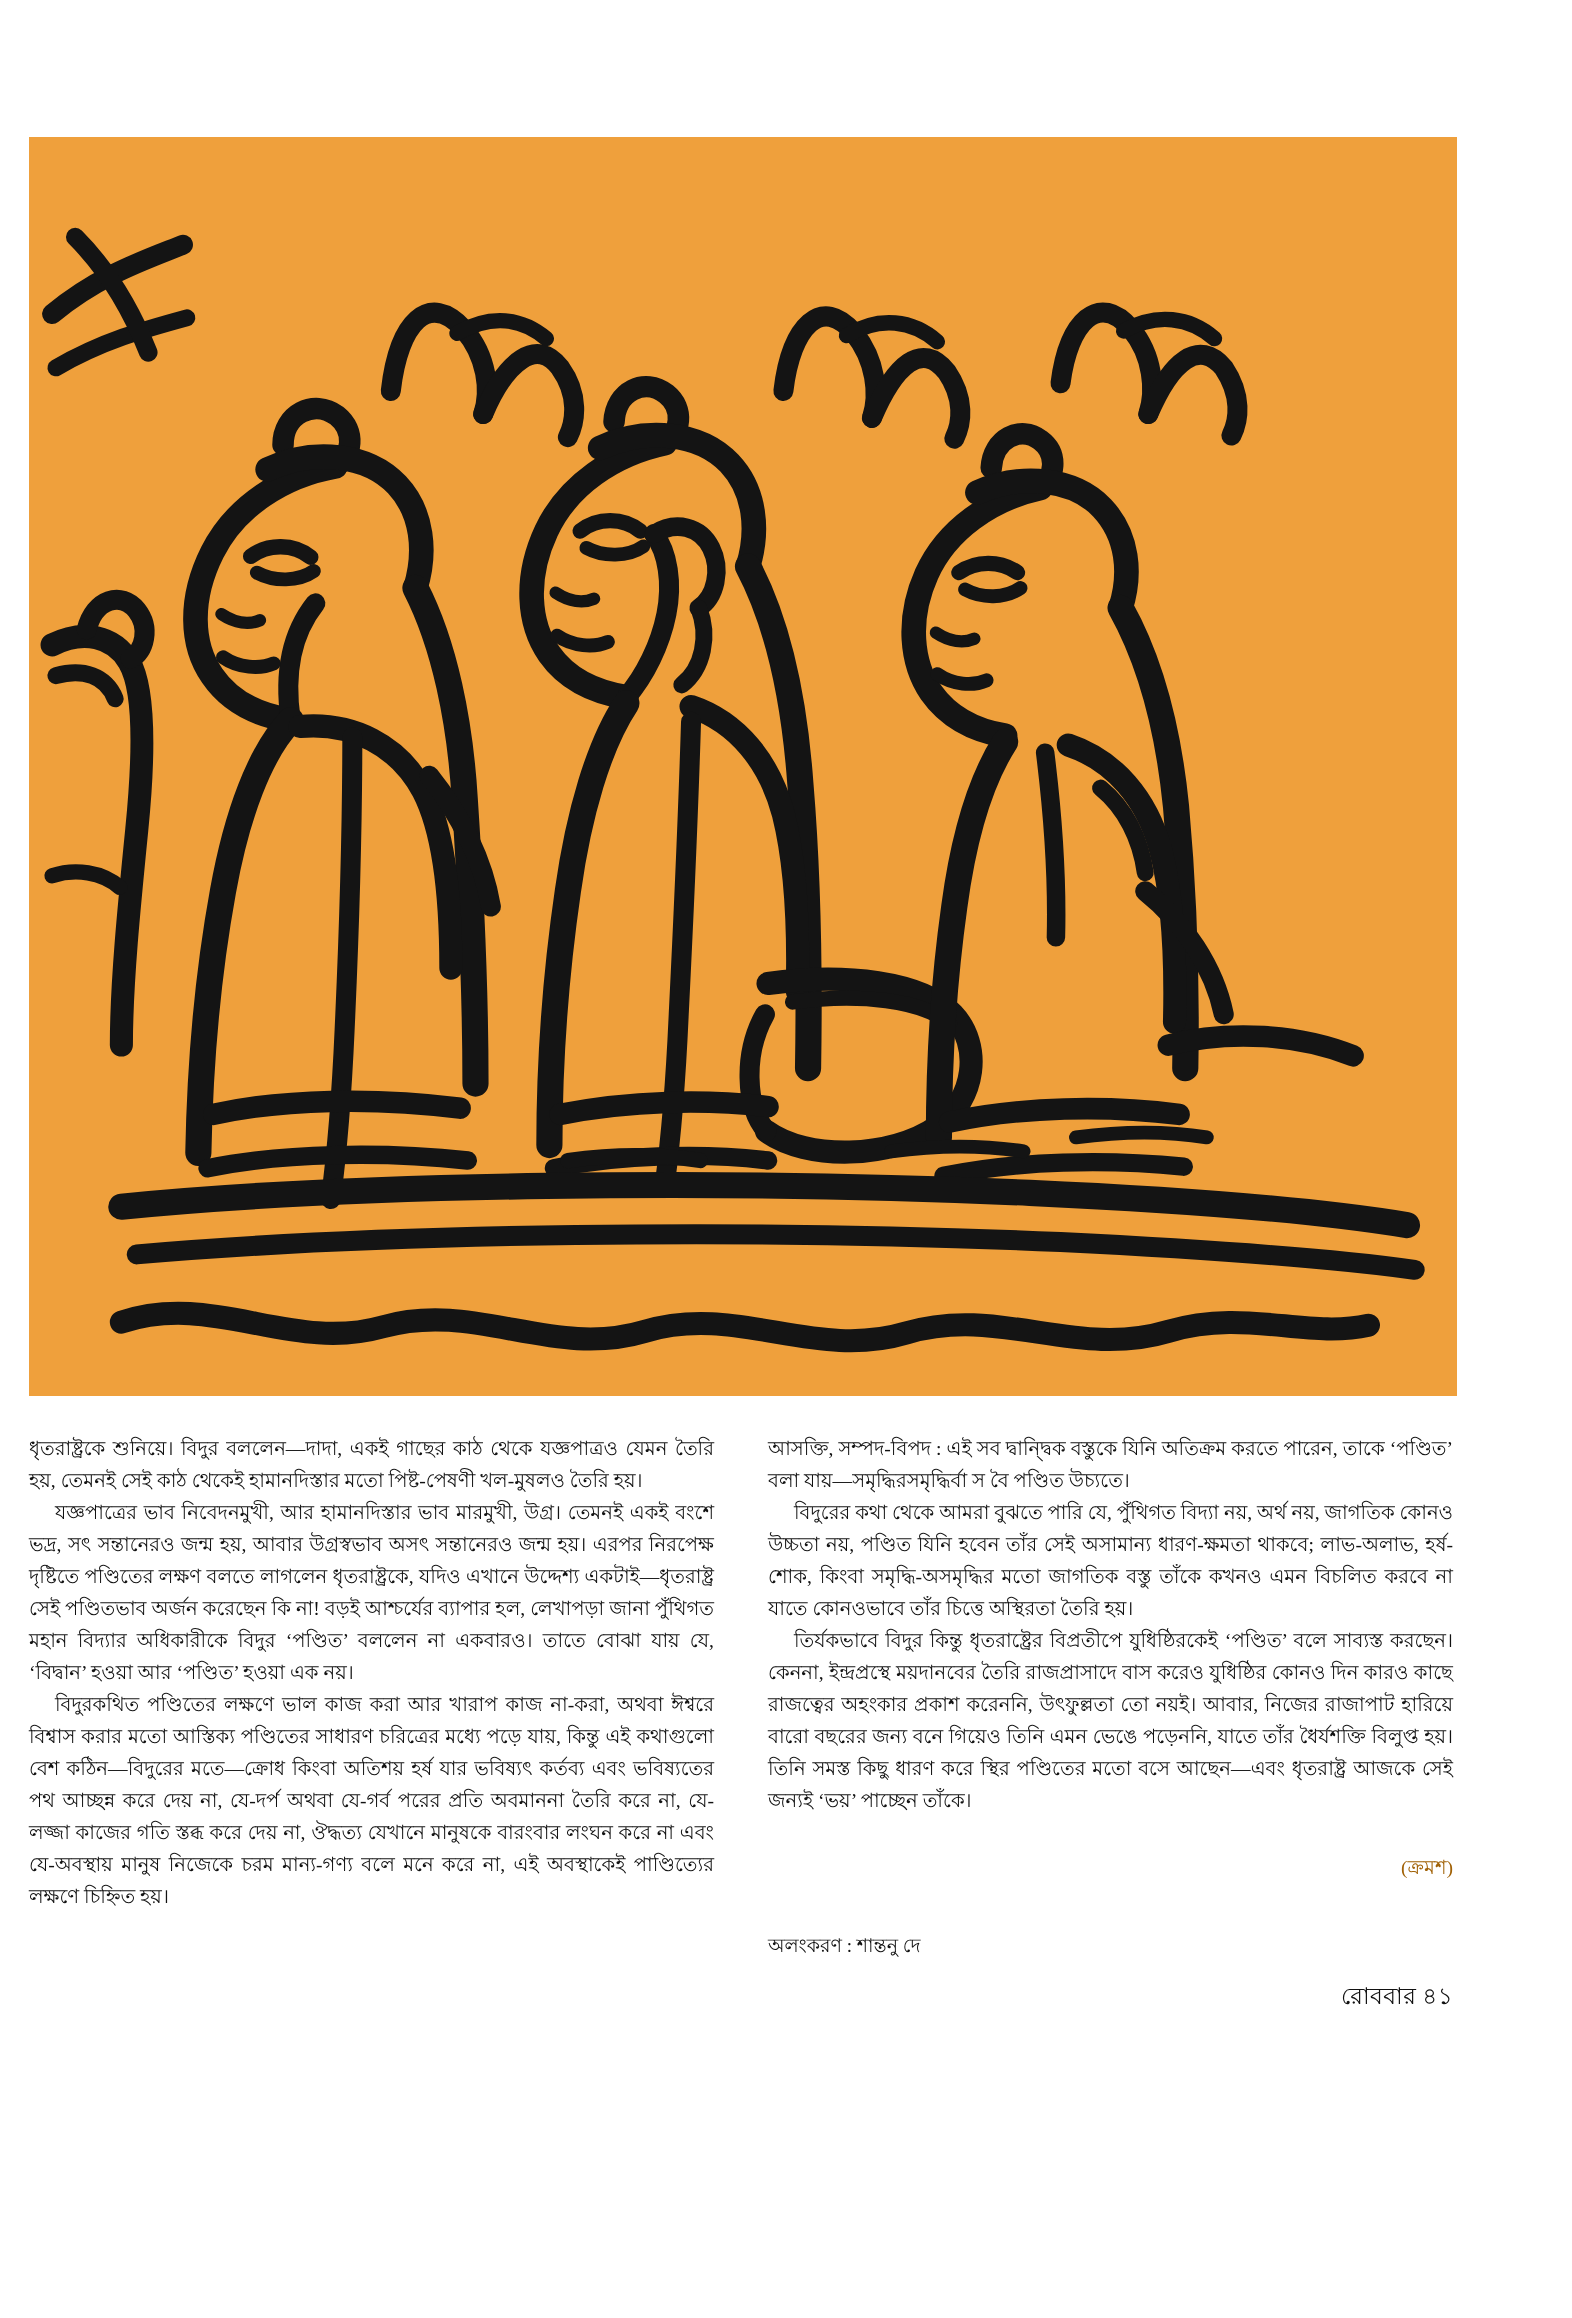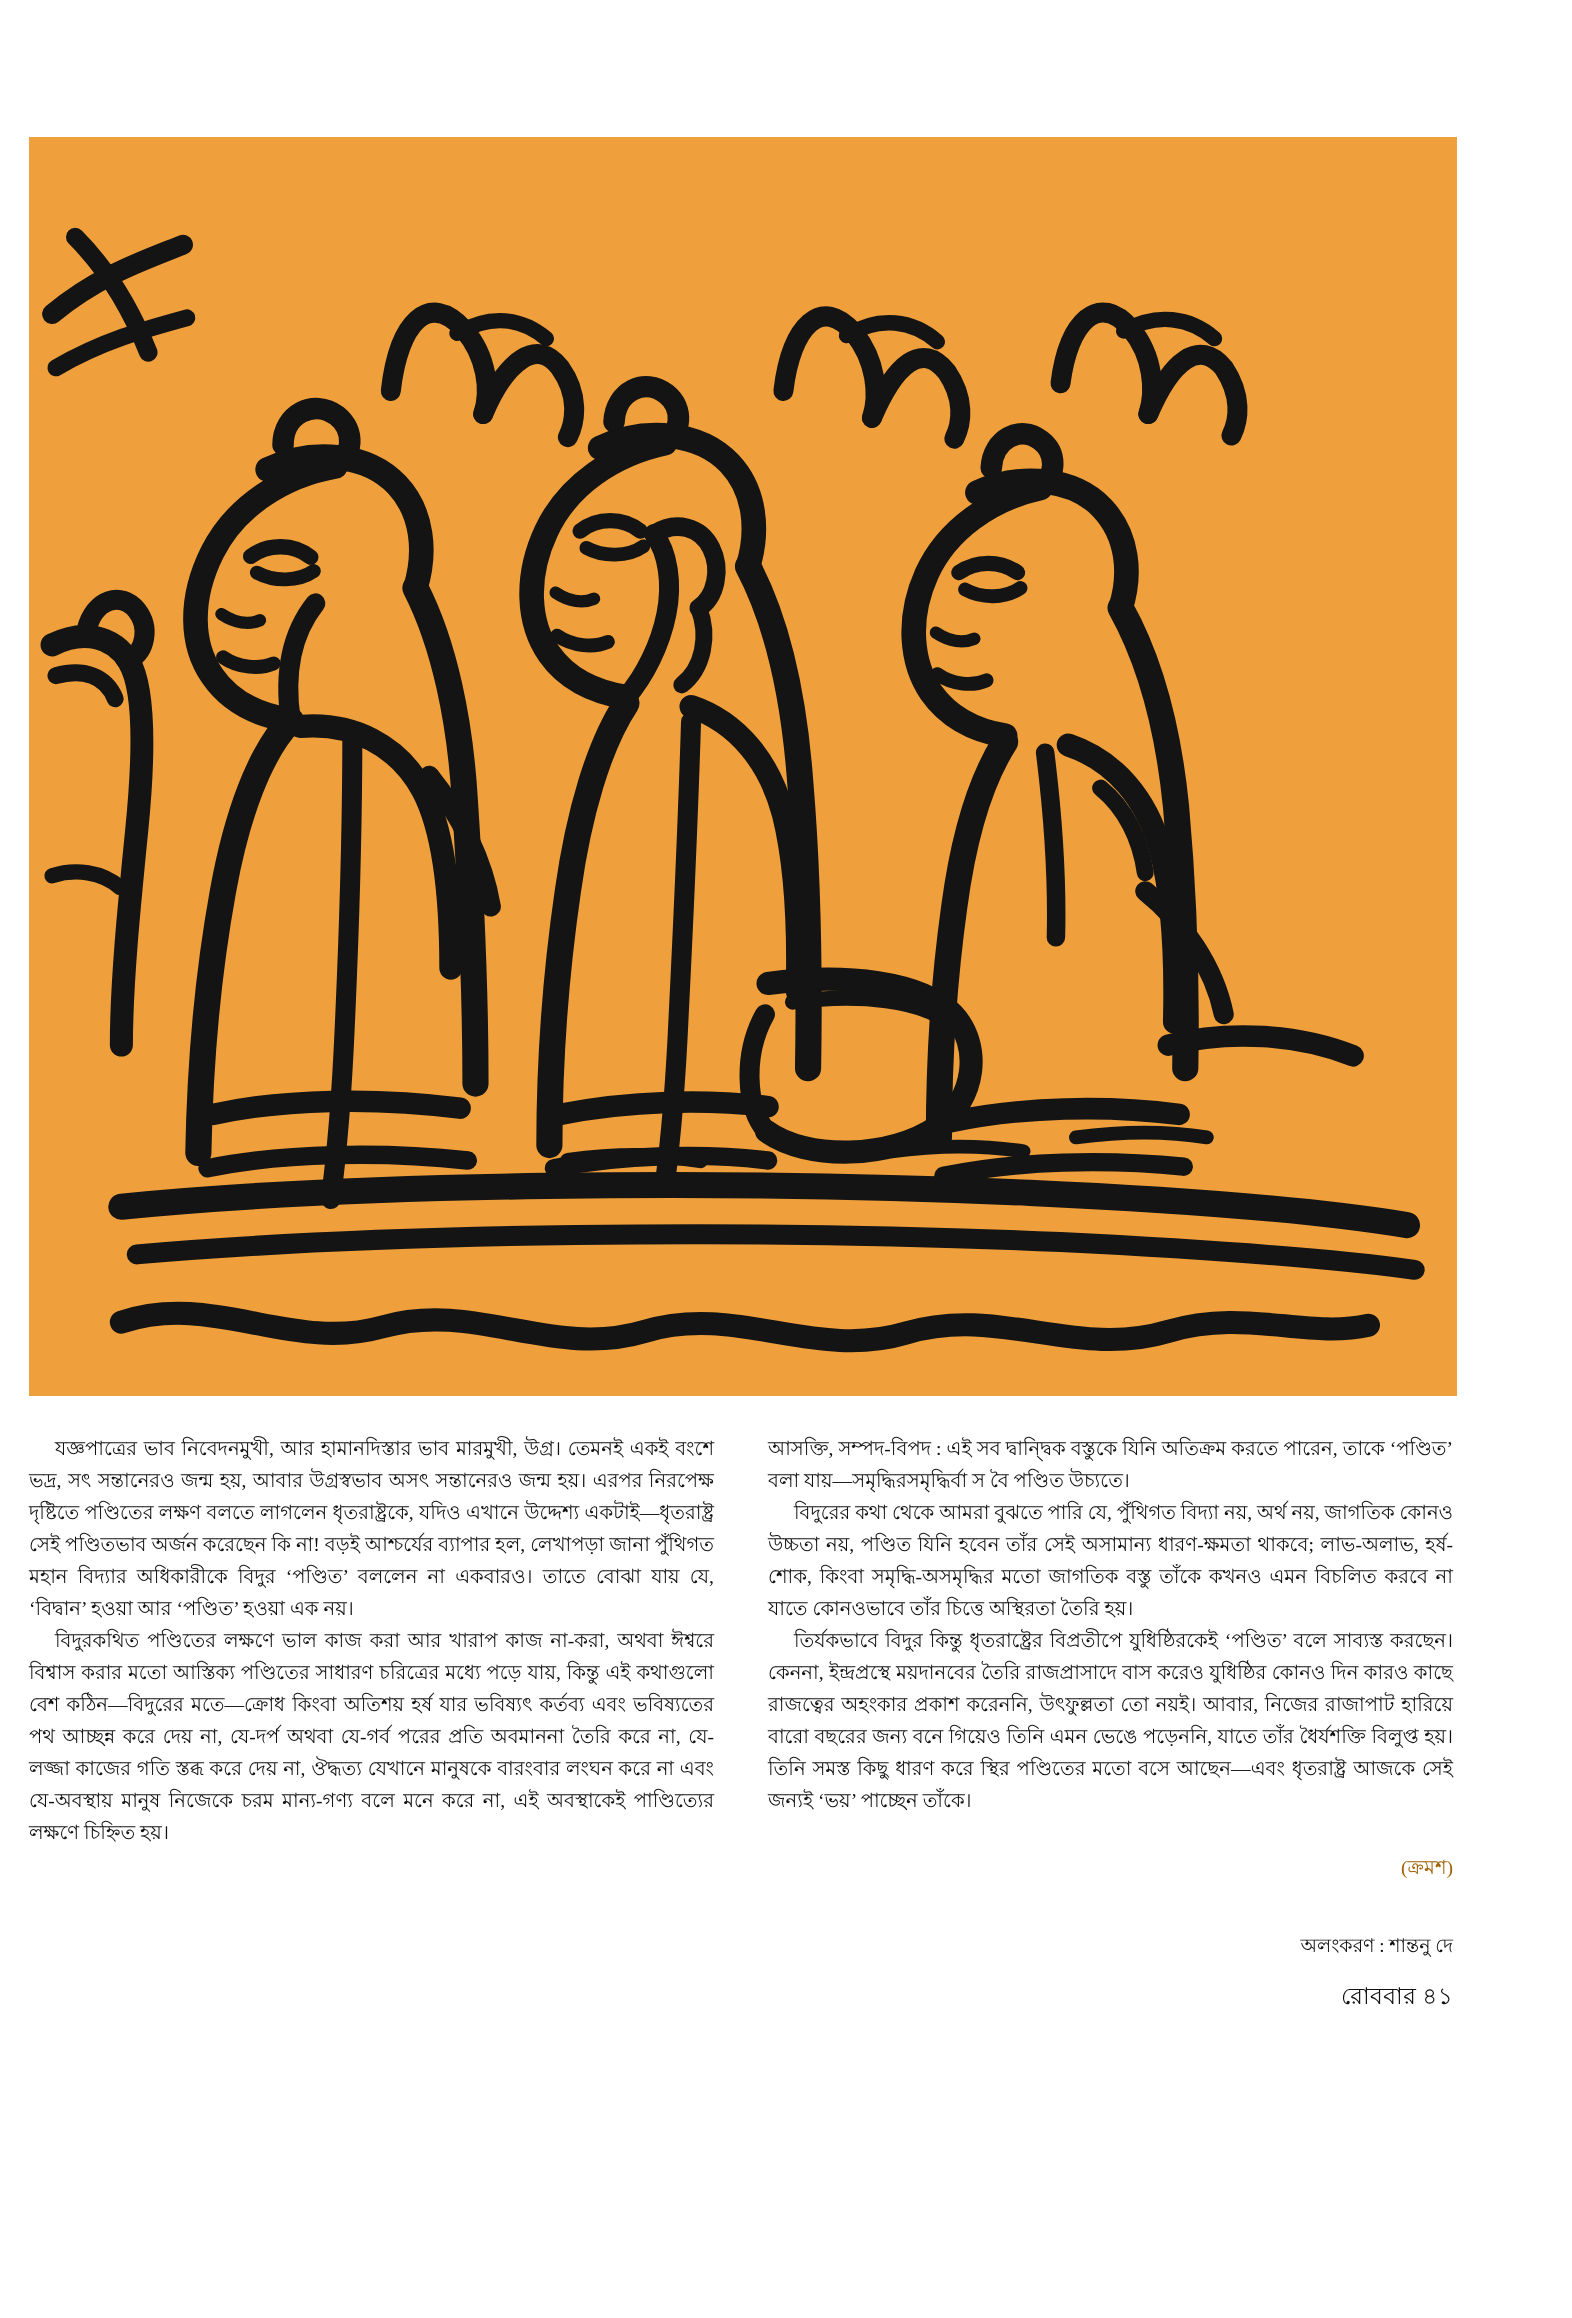--- a/index.html
+++ b/index.html
@@ -62,21 +62,20 @@
 
   .closing {
     margin-top: 35px;
     text-align: right;
     font-size: 19.6px;
     line-height: 32px;
     color: #a16207;
   }
   .credit {
     margin-top: 46px;
-    text-align: right;
     font-size: 19px;
     line-height: 31px;
     color: #111;
   }
   .folio {
     margin-top: 17px;
     text-align: right;
     font-size: 23px;
     font-weight: normal;
     color: #111;
@@ -199,20 +198,21 @@
         <path d="M1360 1300 C 1420 1292 1480 1292 1530 1300" stroke-width="18"></path>
 
         <path d="M120 1540 C 240 1500 340 1580 460 1546 C 580 1512 680 1588 800 1552 C 920 1516 1020 1590 1140 1554 C 1260 1518 1360 1588 1480 1552 C 1580 1522 1660 1562 1740 1544" stroke-width="30"></path>
       </g>
     </svg>
   </div>
 
   <div class="body-text">
 
     <div class="col">
+      <p>ধৃতরাষ্ট্রকে শুনিয়ে। বিদুর বললেন—দাদা, একই গাছের কাঠ থেকে যজ্ঞপাত্রও যেমন তৈরি হয়, তেমনই সেই কাঠ থেকেই হামানদিস্তার মতো পিষ্ট-পেষণী খল-মুষলও তৈরি হয়।</p>
       <p class="indent">যজ্ঞপাত্রের ভাব নিবেদনমুখী, আর হামানদিস্তার ভাব মারমুখী, উগ্র। তেমনই একই বংশে ভদ্র, সৎ সন্তানেরও জন্ম হয়, আবার উগ্রস্বভাব অসৎ সন্তানেরও জন্ম হয়। এরপর নিরপেক্ষ দৃষ্টিতে পণ্ডিতের লক্ষণ বলতে লাগলেন ধৃতরাষ্ট্রকে, যদিও এখানে উদ্দেশ্য একটাই—ধৃতরাষ্ট্র সেই পণ্ডিতভাব অর্জন করেছেন কি না! বড়ই আশ্চর্যের ব্যাপার হল, লেখাপড়া জানা পুঁথিগত মহান বিদ্যার অধিকারীকে বিদুর ‘পণ্ডিত’ বললেন না একবারও। তাতে বোঝা যায় যে, ‘বিদ্বান’ হওয়া আর ‘পণ্ডিত’ হওয়া এক নয়।</p>
       <p class="indent">বিদুরকথিত পণ্ডিতের লক্ষণে ভাল কাজ করা আর খারাপ কাজ না-করা, অথবা ঈশ্বরে বিশ্বাস করার মতো আস্তিক্য পণ্ডিতের সাধারণ চরিত্রের মধ্যে পড়ে যায়, কিন্তু এই কথাগুলো বেশ কঠিন—বিদুরের মতে—ক্রোধ কিংবা অতিশয় হর্ষ যার ভবিষ্যৎ কর্তব্য এবং ভবিষ্যতের পথ আচ্ছন্ন করে দেয় না, যে-দর্প অথবা যে-গর্ব পরের প্রতি অবমাননা তৈরি করে না, যে-লজ্জা কাজের গতি স্তব্ধ করে দেয় না, ঔদ্ধত্য যেখানে মানুষকে বারংবার লংঘন করে না এবং যে-অবস্থায় মানুষ নিজেকে চরম মান্য-গণ্য বলে মনে করে না, এই অবস্থাকেই পাণ্ডিত্যের লক্ষণে চিহ্নিত হয়।</p>
     </div>
 
     <div class="col">
       <p>আসক্তি, সম্পদ-বিপদ : এই সব দ্বান্দ্বিক বস্তুকে যিনি অতিক্রম করতে পারেন, তাকে ‘পণ্ডিত’ বলা যায়—সমৃদ্ধিরসমৃদ্ধির্বা স বৈ পণ্ডিত উচ্যতে।</p>
       <p class="indent">বিদুরের কথা থেকে আমরা বুঝতে পারি যে, পুঁথিগত বিদ্যা নয়, অর্থ নয়, জাগতিক কোনও উচ্চতা নয়, পণ্ডিত যিনি হবেন তাঁর সেই অসামান্য ধারণ-ক্ষমতা থাকবে; লাভ-অলাভ, হর্ষ-শোক, কিংবা সমৃদ্ধি-অসমৃদ্ধির মতো জাগতিক বস্তু তাঁকে কখনও এমন বিচলিত করবে না যাতে কোনওভাবে তাঁর চিত্তে অস্থিরতা তৈরি হয়।</p>
       <p class="indent">তির্যকভাবে বিদুর কিন্তু ধৃতরাষ্ট্রের বিপ্রতীপে যুধিষ্ঠিরকেই ‘পণ্ডিত’ বলে সাব্যস্ত করছেন। কেননা, ইন্দ্রপ্রস্থে ময়দানবের তৈরি রাজপ্রাসাদে বাস করেও যুধিষ্ঠির কোনও দিন কারও কাছে রাজত্বের অহংকার প্রকাশ করেননি, উৎফুল্লতা তো নয়ই। আবার, নিজের রাজাপাট হারিয়ে বারো বছরের জন্য বনে গিয়েও তিনি এমন ভেঙে পড়েননি, যাতে তাঁর ধৈর্যশক্তি বিলুপ্ত হয়। তিনি সমস্ত কিছু ধারণ করে স্থির পণ্ডিতের মতো বসে আছেন—এবং ধৃতরাষ্ট্র আজকে সেই জন্যই ‘ভয়’ পাচ্ছেন তাঁকে।</p>
 
       <div class="closing">(ক্রমশ)</div>

